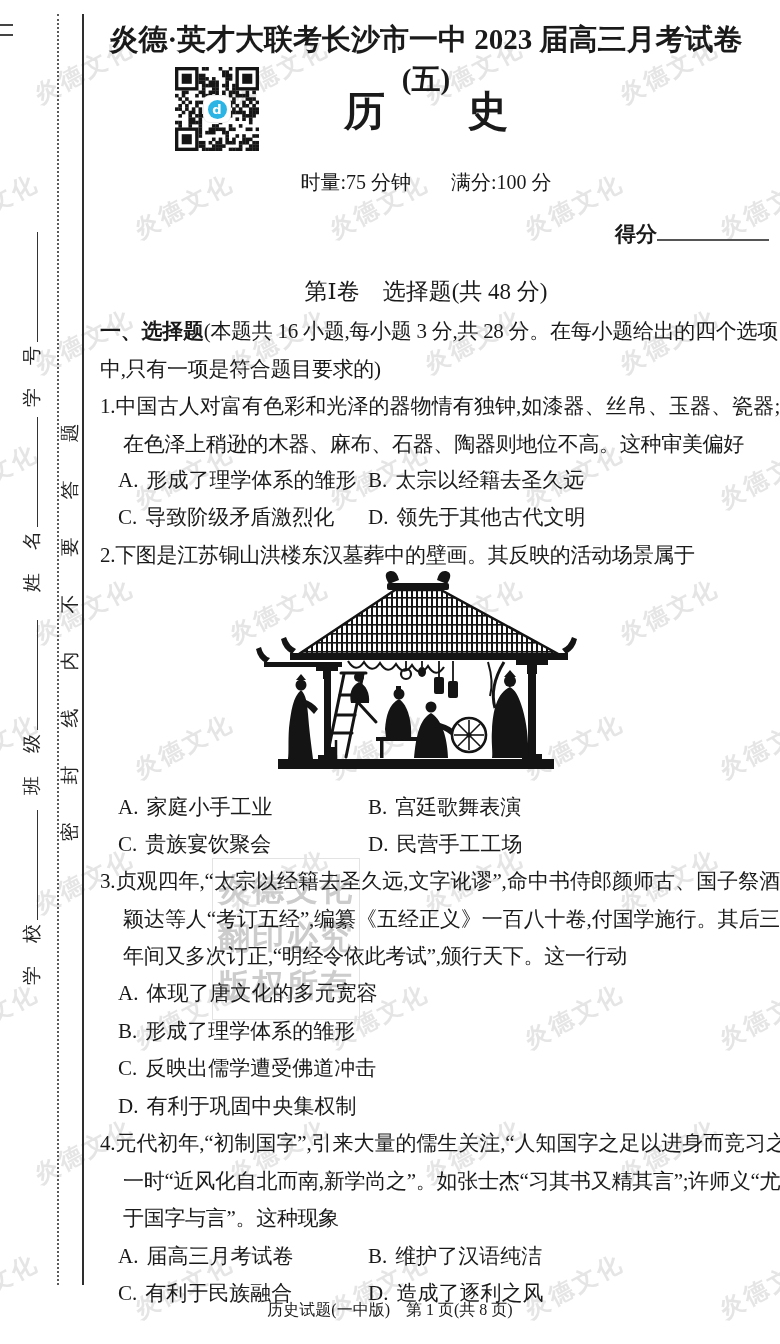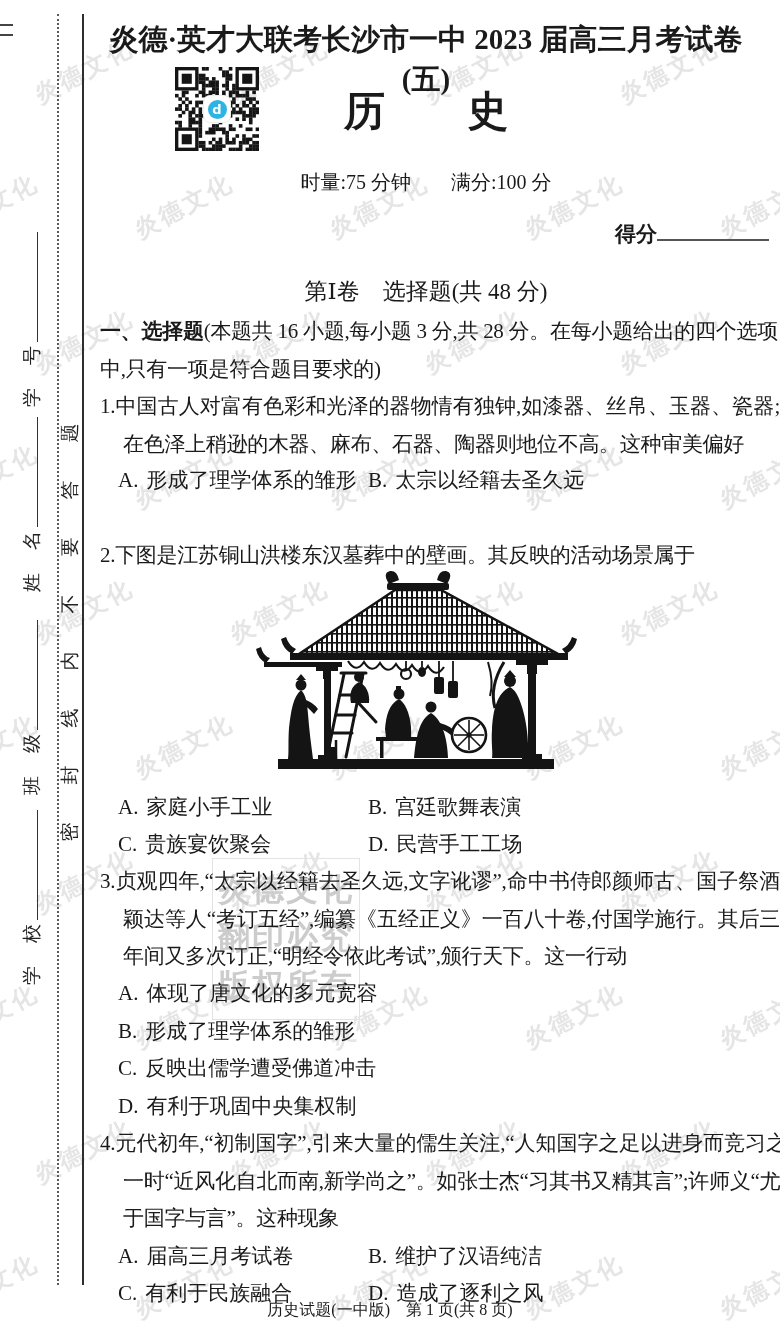--- a/index.html
+++ b/index.html
@@ -371,20 +371,24 @@
     <span class="lead">一、选择题</span><span>(本题共 16 小题,每小题 3 分,共 28 分。在每小题给出的四个选项中,只有一项是符合题目要求的)</span>
   </div>
 
   <div class="para hang" style="top:388px">
     <span>1.</span><span>中国古人对富有色彩和光泽的器物情有独钟,如漆器、丝帛、玉器、瓷器;而在色泽上稍逊的木器、麻布、石器、陶器则地位不高。这种审美偏好</span>
   </div>
   <div class="opt-row" style="top:462px">
     <span class="opt1"><span class="ol">A.</span><span>形成了理学体系的雏形</span></span>
     <span class="opt2"><span class="ol">B.</span><span>太宗以经籍去圣久远</span></span>
   </div>
+  <div class="opt-row" style="top:499px">
+    <span class="opt1"><span class="ol">C.</span><span>导致阶级矛盾激烈化</span></span>
+    <span class="opt2"><span class="ol">D.</span><span>领先于其他古代文明</span></span>
+  </div>
 
   <div class="para hang" style="top:537px">
     <span>2.</span><span>下图是江苏铜山洪楼东汉墓葬中的壁画。其反映的活动场景属于</span>
   </div>
 
   <svg id="mural" viewBox="0 0 322 206">
     <defs>
       <pattern id="tiles" width="5" height="9" patternUnits="userSpaceOnUse">
         <rect width="5" height="9" fill="#ffffff"></rect>
         <rect x="0" y="0" width="2" height="9" fill="#141414"></rect>

